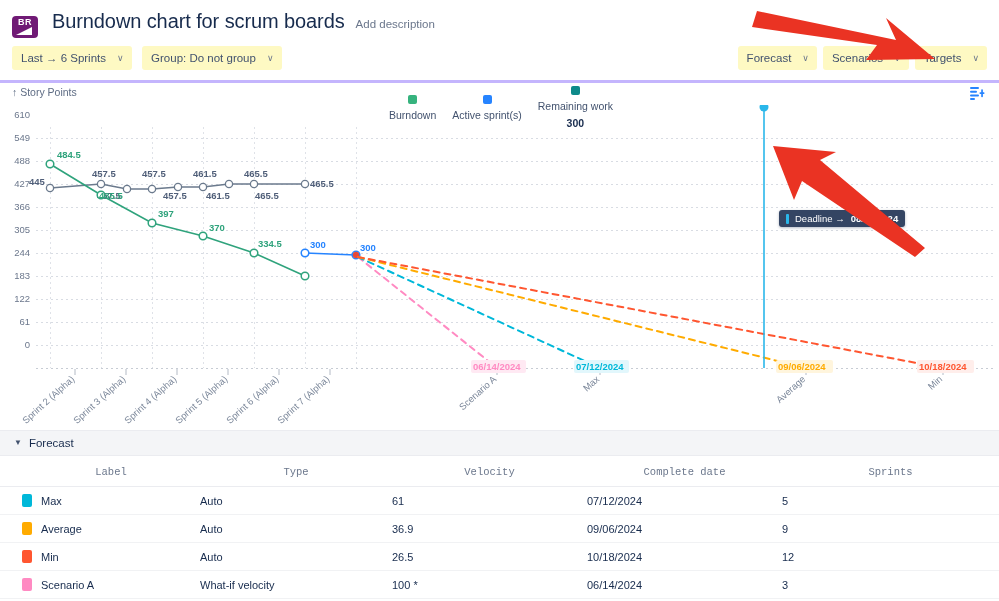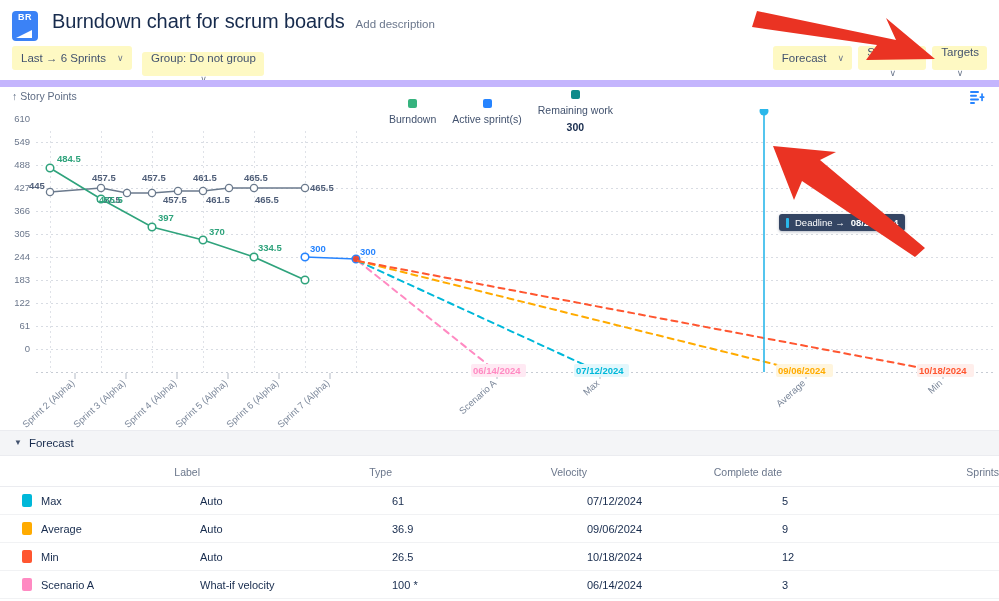--- a/index.html
+++ b/index.html
@@ -8,22 +8,22 @@
     font-family: "Liberation Sans", sans-serif;
     background: #ffffff;
     color: #172b4d;
     overflow: hidden;
   }
   .app { position: relative; width: 999px; height: 601px; }
 
   
   .header { display: flex; align-items: flex-start; padding: 10px 14px 0 12px; height: 46px; }
   .logo {
-    width: 26px; height: 30px; border-radius: 4px;
-    background: #3b82f6; position: relative; flex: 0 0 auto; margin-top: 1px;
+    width: 26px; height: 22px; border-radius: 4px;
+    background: #701a75; position: relative; flex: 0 0 auto; margin-top: 6px;
     overflow: hidden;
   }
   .logo .br {
     position: absolute; top: 1px; left: 0; right: 0; text-align: center;
     font-size: 9px; font-weight: bold; color: #ffffff; letter-spacing: .5px;
     font-family: "Liberation Sans", sans-serif;
   }
   .logo .pg2 {
     position: absolute; left: 4px; bottom: 3px; width: 16px; height: 8px;
     background: #ffffff; clip-path: polygon(0 100%, 100% 100%, 100% 0);
@@ -34,28 +34,28 @@
 
   
   .toolbar { position: relative; height: 34px; padding: 0 12px; }
   .chip {
     display: inline-flex; align-items: center; gap: 11px;
     height: 24px; padding: 0 8px 0 9px;
     background: #fef9c3; border: none; border-radius: 3px;
     font-size: 11.5px; color: #42526e; cursor: pointer;
     font-family: "Liberation Sans", sans-serif; white-space: nowrap;
   }
-  .chip + .chip { margin-left: 6px; flex-direction: column; }
+  .chip + .chip { margin-left: 6px; }
   .caret { font-size: 9px; color: #6b778c; line-height: 1; }
   .toolbar-right { position: absolute; right: 12px; top: 0; display: flex; }
 
   
   .chart-card {
     position: absolute; left: 0; right: 0; top: 80px; height: 350px;
-    background: #ffffff; border-top: 7px solid #c4b5fd;
+    background: #ffffff; border-top: 3px solid #c4b5fd;
   }
   .chart-top { position: relative; height: 22px; }
   .axis-title {
     position: absolute; left: 12px; top: 3px; font-size: 10.5px; color: #5e6c84;
   }
   .legend {
     position: absolute; left: 389px; top: 3px;
     display: flex; gap: 16px; align-items: center; font-size: 10.5px; color: #42526e;
   }
   .legend-item { display: flex; align-items: center; gap: 5px; flex-direction: column; }
@@ -88,22 +88,22 @@
   .forecast-head {
     height: 26px; background: #f4f5f7; display: flex; align-items: center;
     padding-left: 14px; gap: 7px; border-top: 1px solid #ebecf0;
     border-bottom: 1px solid #ebecf0; cursor: pointer;
   }
   .forecast-head .tw { font-size: 8px; color: #42526e; line-height: 1; }
   .forecast-head .lbl { font-size: 11.5px; color: #172b4d; }
 
   table.fc { width: 100%; border-collapse: collapse; table-layout: fixed; }
   table.fc th {
-    text-align: right; font-size: 10.5px; font-weight: 400; color: #6b778c;
-    padding: 10px 0 8px 0; border-bottom: 1px solid #ebecf0;
+    text-align: center; font-size: 10.5px; font-weight: 400; color: #6b778c;
+    padding: 10px 0 8px 0; border-bottom: 1px solid #ebecf0; font-family: Liberation Mono, monospace;
   }
   table.fc td {
     font-size: 11px; color: #172b4d; padding: 7px 0;
     border-bottom: 1px solid #f1f2f4;
   }
   table.fc th:nth-child(1), table.fc td:nth-child(1) { padding-left: 22px; width: 200px; }
   table.fc th:nth-child(2), table.fc td:nth-child(2) { width: 192px; }
   table.fc th:nth-child(3), table.fc td:nth-child(3) { width: 195px; }
   table.fc th:nth-child(4), table.fc td:nth-child(4) { width: 195px; }
   .row-label { display: flex; align-items: center; gap: 9px; }

